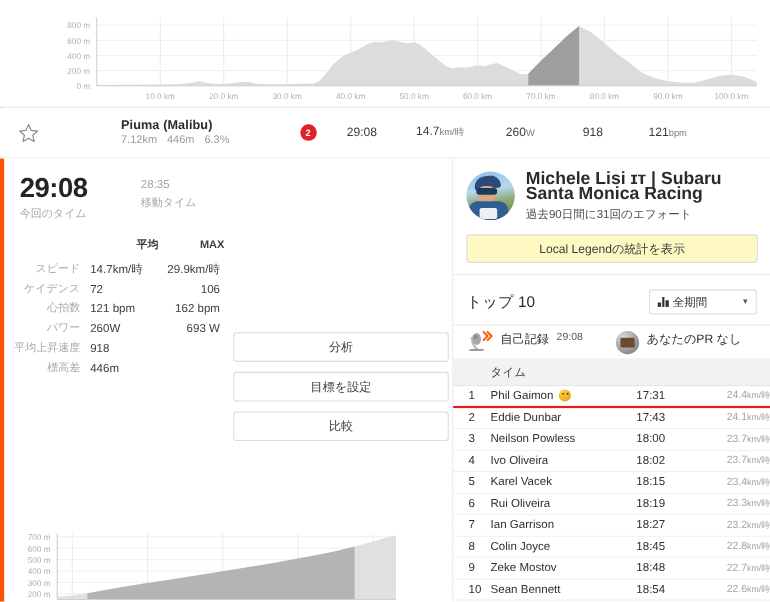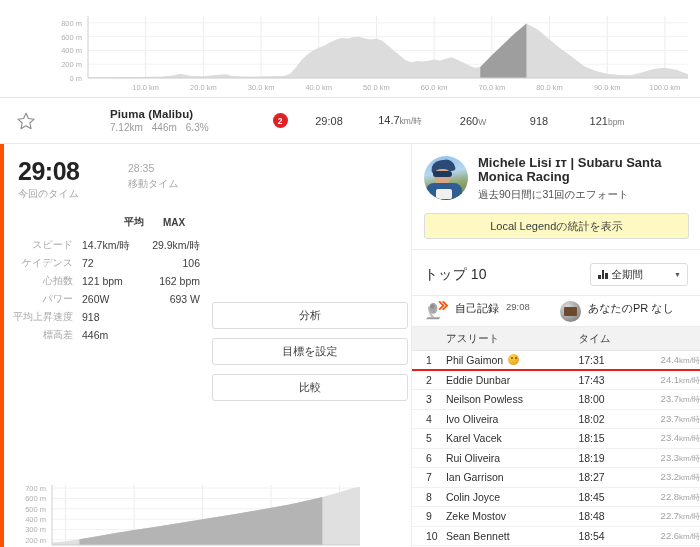--- a/index.html
+++ b/index.html
@@ -53,21 +53,21 @@
   .time-big { font-size: 25px; font-weight: bold; letter-spacing: -.5px; color: #242424; }
   .time-lbl { font-size: 10px; color: #a6a6a6; margin-top: 1px; }
   .time-moving { padding-top: 5px; }
   .time-mv-val { font-size: 10.5px; color: #a6a6a6; }
   .time-mv-lbl { font-size: 10px; color: #a6a6a6; margin-top: 3px; }
 
   .stats-table { margin: 14px 0 0 0; width: 200px; font-size: 10.5px; border-collapse: collapse; }
   .stats-table th { font-size: 10px; color: #3d3d3d; font-weight: bold; text-align: left; padding: 0 0 7px 0; }
   .stats-table th.lbl-col { width: 78px; }
   .stats-table th.avg-col { width: 62px; text-align: right; }
-  .stats-table th.max-col { width: 60px; text-align: center;}
+  .stats-table th.max-col { width: 60px; text-align: right;}
   .stats-table td { padding: 3px 0; vertical-align: top; }
   .stats-table td.lbl { color: #a9a9a9; text-align: right; padding-right: 9px; font-size: 10px; line-height: 12px; }
   .stats-table td.avg { color: #3d3d3d; line-height: 12px; }
   .stats-table td.max { color: #3d3d3d; text-align: right; line-height: 12px; padding-right: 4px; }
 
   
   .btn-col { position: absolute; left: 208px; top: 158px; width: 196px; }
   .act-btn {
     display: block; width: 196px; height: 27px; margin-bottom: 9px;
     background: #fff; border: 1px solid #dcdcdc; border-radius: 3px;
@@ -87,21 +87,21 @@
   .athlete-row { display: flex; gap: 10px; align-items: flex-start; }
   .avatar {
     width: 44px; height: 44px; border-radius: 50%; flex: 0 0 44px; overflow: hidden;
     position: relative; background: linear-gradient(170deg,#8fc0e8 0%,#b7d7ee 38%,#8ea870 62%,#5d7a49 100%);
   }
   .avatar .helmet { position: absolute; left: 7px; top: 4px; width: 24px; height: 12px; background: #2b4a77; border-radius: 11px 11px 3px 3px; transform: rotate(-8deg); }
   .avatar .face { position: absolute; left: 10px; top: 13px; width: 17px; height: 16px; background: #d8a882; border-radius: 40% 40% 50% 50%; }
   .avatar .glasses { position: absolute; left: 9px; top: 15px; width: 19px; height: 6px; background: #1b3a5f; border-radius: 3px; }
   .avatar .body { position: absolute; left: 2px; top: 27px; width: 36px; height: 18px; background: #2f5e93; border-radius: 8px 8px 0 0; }
   .avatar .bib { position: absolute; left: 12px; top: 33px; width: 16px; height: 10px; background: #f0f0f0; border-radius: 2px; }
-  .ath-name { font-size: 13px; font-weight: bold; color: #2b2b2b; line-height: 14px; }
+  .ath-name { font-size: 16px; font-weight: bold; color: #2b2b2b; line-height: 14px; }
   .ath-sub { font-size: 10.5px; color: #4d4d4d; margin-top: 4px; }
   .ll-btn {
     margin-top: 11px; width: 265px; height: 26px; background: #fef9c3;
     border: 1px solid #dcdcdc; border-radius: 3px; font-size: 11px;
     color: #3c3c3c; cursor: pointer; font-family: "Liberation Sans", sans-serif;
   }
 
   .top10-head { display: flex; align-items: center; justify-content: space-between; padding: 13px 12px 9px 12px; }
   .top10-title { font-size: 14px; color: #2b2b2b; }
   .period-select {
@@ -360,21 +360,20 @@
         <span class="pr-time">29:08</span>
       </div>
       <div class="pr-item">
         <span class="medal-ico"></span>
         <span class="pr-txt">あなたのPR なし</span>
       </div>
     </div>
 
     <div class="lb-head">
       <span class="c-rank"></span>
-      <span class="c-ath">アスリート</span>
       <span class="c-time">タイム</span>
       <span class="c-speed"></span>
     </div>
 
     <div id="lb-body">
         <div class="lb-row first">
           <span class="c-rank">1</span>
           <span class="c-ath">
             <span>Phil Gaimon</span>
             <span class="kom-dot"></span>

